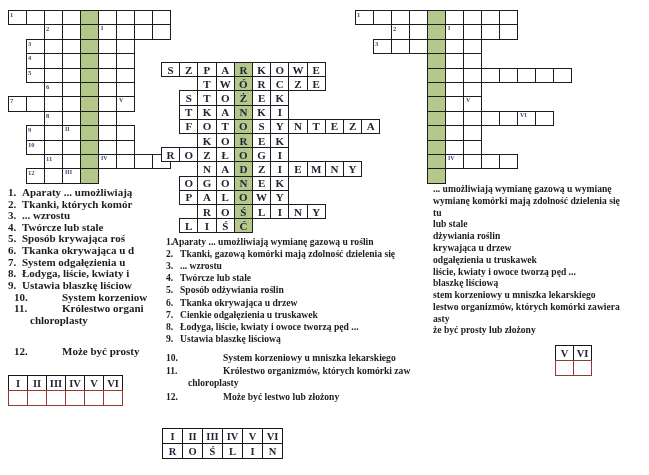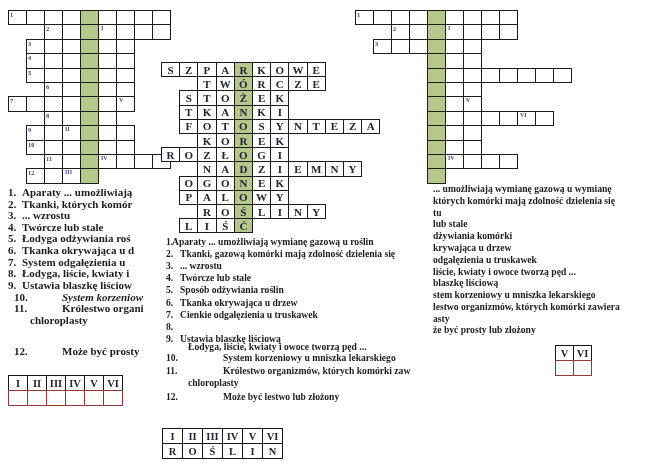--- a/index.html
+++ b/index.html
@@ -358,41 +358,41 @@
       <div class="clueline" style="left: 0px; top: 209px;">
         <span class="cnum" style="left: 8px;">3.</span>
         <span class="ctext" style="left: 22px;">... wzrostu</span>
       </div>
       <div class="clueline" style="left: 0px; top: 221px;">
         <span class="cnum" style="left: 8px;">4.</span>
         <span class="ctext" style="left: 22px;">Twórcze lub stale</span>
       </div>
       <div class="clueline" style="left: 0px; top: 232px;">
         <span class="cnum" style="left: 8px;">5.</span>
-        <span class="ctext" style="left: 22px;">Łodyga odżywiania roś</span>
+        <span class="ctext" style="left: 22px;">Sposób krywająca roś</span>
       </div>
       <div class="clueline" style="left: 0px; top: 244px;">
         <span class="cnum" style="left: 8px;">6.</span>
         <span class="ctext" style="left: 22px;">Tkanka okrywająca u d</span>
       </div>
       <div class="clueline" style="left: 0px; top: 256px;">
         <span class="cnum" style="left: 8px;">7.</span>
         <span class="ctext" style="left: 22px;">System odgałęzienia u</span>
       </div>
       <div class="clueline" style="left: 0px; top: 267px;">
         <span class="cnum" style="left: 8px;">8.</span>
         <span class="ctext" style="left: 22px;">Łodyga, liście, kwiaty i</span>
       </div>
       <div class="clueline" style="left: 0px; top: 279px;">
         <span class="cnum" style="left: 8px;">9.</span>
         <span class="ctext" style="left: 22px;">Ustawia blaszkę liściow</span>
       </div>
       <div class="clueline" style="left: 0px; top: 291px;">
         <span class="cnum" style="left: 14px;">10.</span>
-        <span class="ctext" style="left: 62px; font-style: italic;">System korzeniow</span>
+        <span class="ctext" style="left: 62px;">System korzeniow</span>
       </div>
       <div class="clueline" style="left: 0px; top: 302px;">
         <span class="cnum" style="left: 14px;">11.</span>
         <span class="ctext" style="left: 62px;">Królestwo organi</span>
       </div>
       <div class="clueline" style="left: 0px; top: 314px;">
         <span class="ctext" style="left: 30px;">chloroplasty</span>
       </div>
       <div class="clueline" style="left: 0px; top: 345px;">
         <span class="cnum" style="left: 14px;">12.</span>
@@ -423,21 +423,21 @@
       <div class="clueline" style="left: 0px; top: 297px;">
         <span class="cnum" style="left: 166px;">6.</span>
         <span class="ctext" style="left: 180px;">Tkanka okrywająca u drzew</span>
       </div>
       <div class="clueline" style="left: 0px; top: 309px;">
         <span class="cnum" style="left: 166px;">7.</span>
         <span class="ctext" style="left: 180px;">Cienkie odgałęzienia u truskawek</span>
       </div>
       <div class="clueline" style="left: 0px; top: 321px;">
         <span class="cnum" style="left: 166px;">8.</span>
-        <span class="ctext" style="left: 188px; margin-top: 20px;">Łodyga, liście, kwiaty i owoce tworzą pęd ...</span>
+        <span class="ctext" style="left: 180px;">Łodyga, liście, kwiaty i owoce tworzą pęd ...</span>
       </div>
       <div class="clueline" style="left: 0px; top: 333px;">
         <span class="cnum" style="left: 166px;">9.</span>
         <span class="ctext" style="left: 180px; text-align: center;">Ustawia blaszkę liściową</span>
       </div>
       <div class="clueline" style="left: 0px; top: 352px;">
         <span class="cnum" style="left: 166px;">10.</span>
         <span class="ctext" style="left: 223px;">System korzeniowy u mniszka lekarskiego</span>
       </div>
       <div class="clueline" style="left: 0px; top: 365px;">
@@ -447,24 +447,24 @@
       <div class="clueline" style="left: 0px; top: 377px;">
         <span class="ctext" style="left: 188px;">chloroplasty</span>
       </div>
       <div class="clueline" style="left: 0px; top: 391px;">
         <span class="cnum" style="left: 166px;">12.</span>
         <span class="ctext" style="left: 223px;">Może być lestwo lub złożony</span>
       </div>
     </div>
   <div id="clues-right" class="clues-right">
       <div class="clueline" style="left: 433px; top: 183px;">... umożliwiają wymianę gazową u wymianę</div>
-      <div class="clueline" style="left: 433px; top: 195px;">których komórki mają zdolność dzielenia się</div>
+      <div class="clueline" style="left: 433px; top: 195px;">wymianę komórki mają zdolność dzielenia się</div>
       <div class="clueline" style="left: 433px; top: 207px;">tu</div>
       <div class="clueline" style="left: 433px; top: 218px;">lub stale</div>
-      <div class="clueline" style="left: 433px; top: 230px;">dżywiania komórki</div>
+      <div class="clueline" style="left: 433px; top: 230px;">dżywiania roślin</div>
       <div class="clueline" style="left: 433px; top: 242px;">krywająca u drzew</div>
       <div class="clueline" style="left: 433px; top: 254px;">odgałęzienia u truskawek</div>
       <div class="clueline" style="left: 433px; top: 266px;">liście, kwiaty i owoce tworzą pęd ...</div>
       <div class="clueline" style="left: 433px; top: 277px;">blaszkę liściową</div>
       <div class="clueline" style="left: 433px; top: 289px;">stem korzeniowy u mniszka lekarskiego</div>
       <div class="clueline" style="left: 433px; top: 301px;">lestwo organizmów, których komórki zawiera</div>
       <div class="clueline" style="left: 433px; top: 313px;">asty</div>
       <div class="clueline" style="left: 433px; top: 324px;">że być prosty lub złożony</div>
     </div>
 </div>

